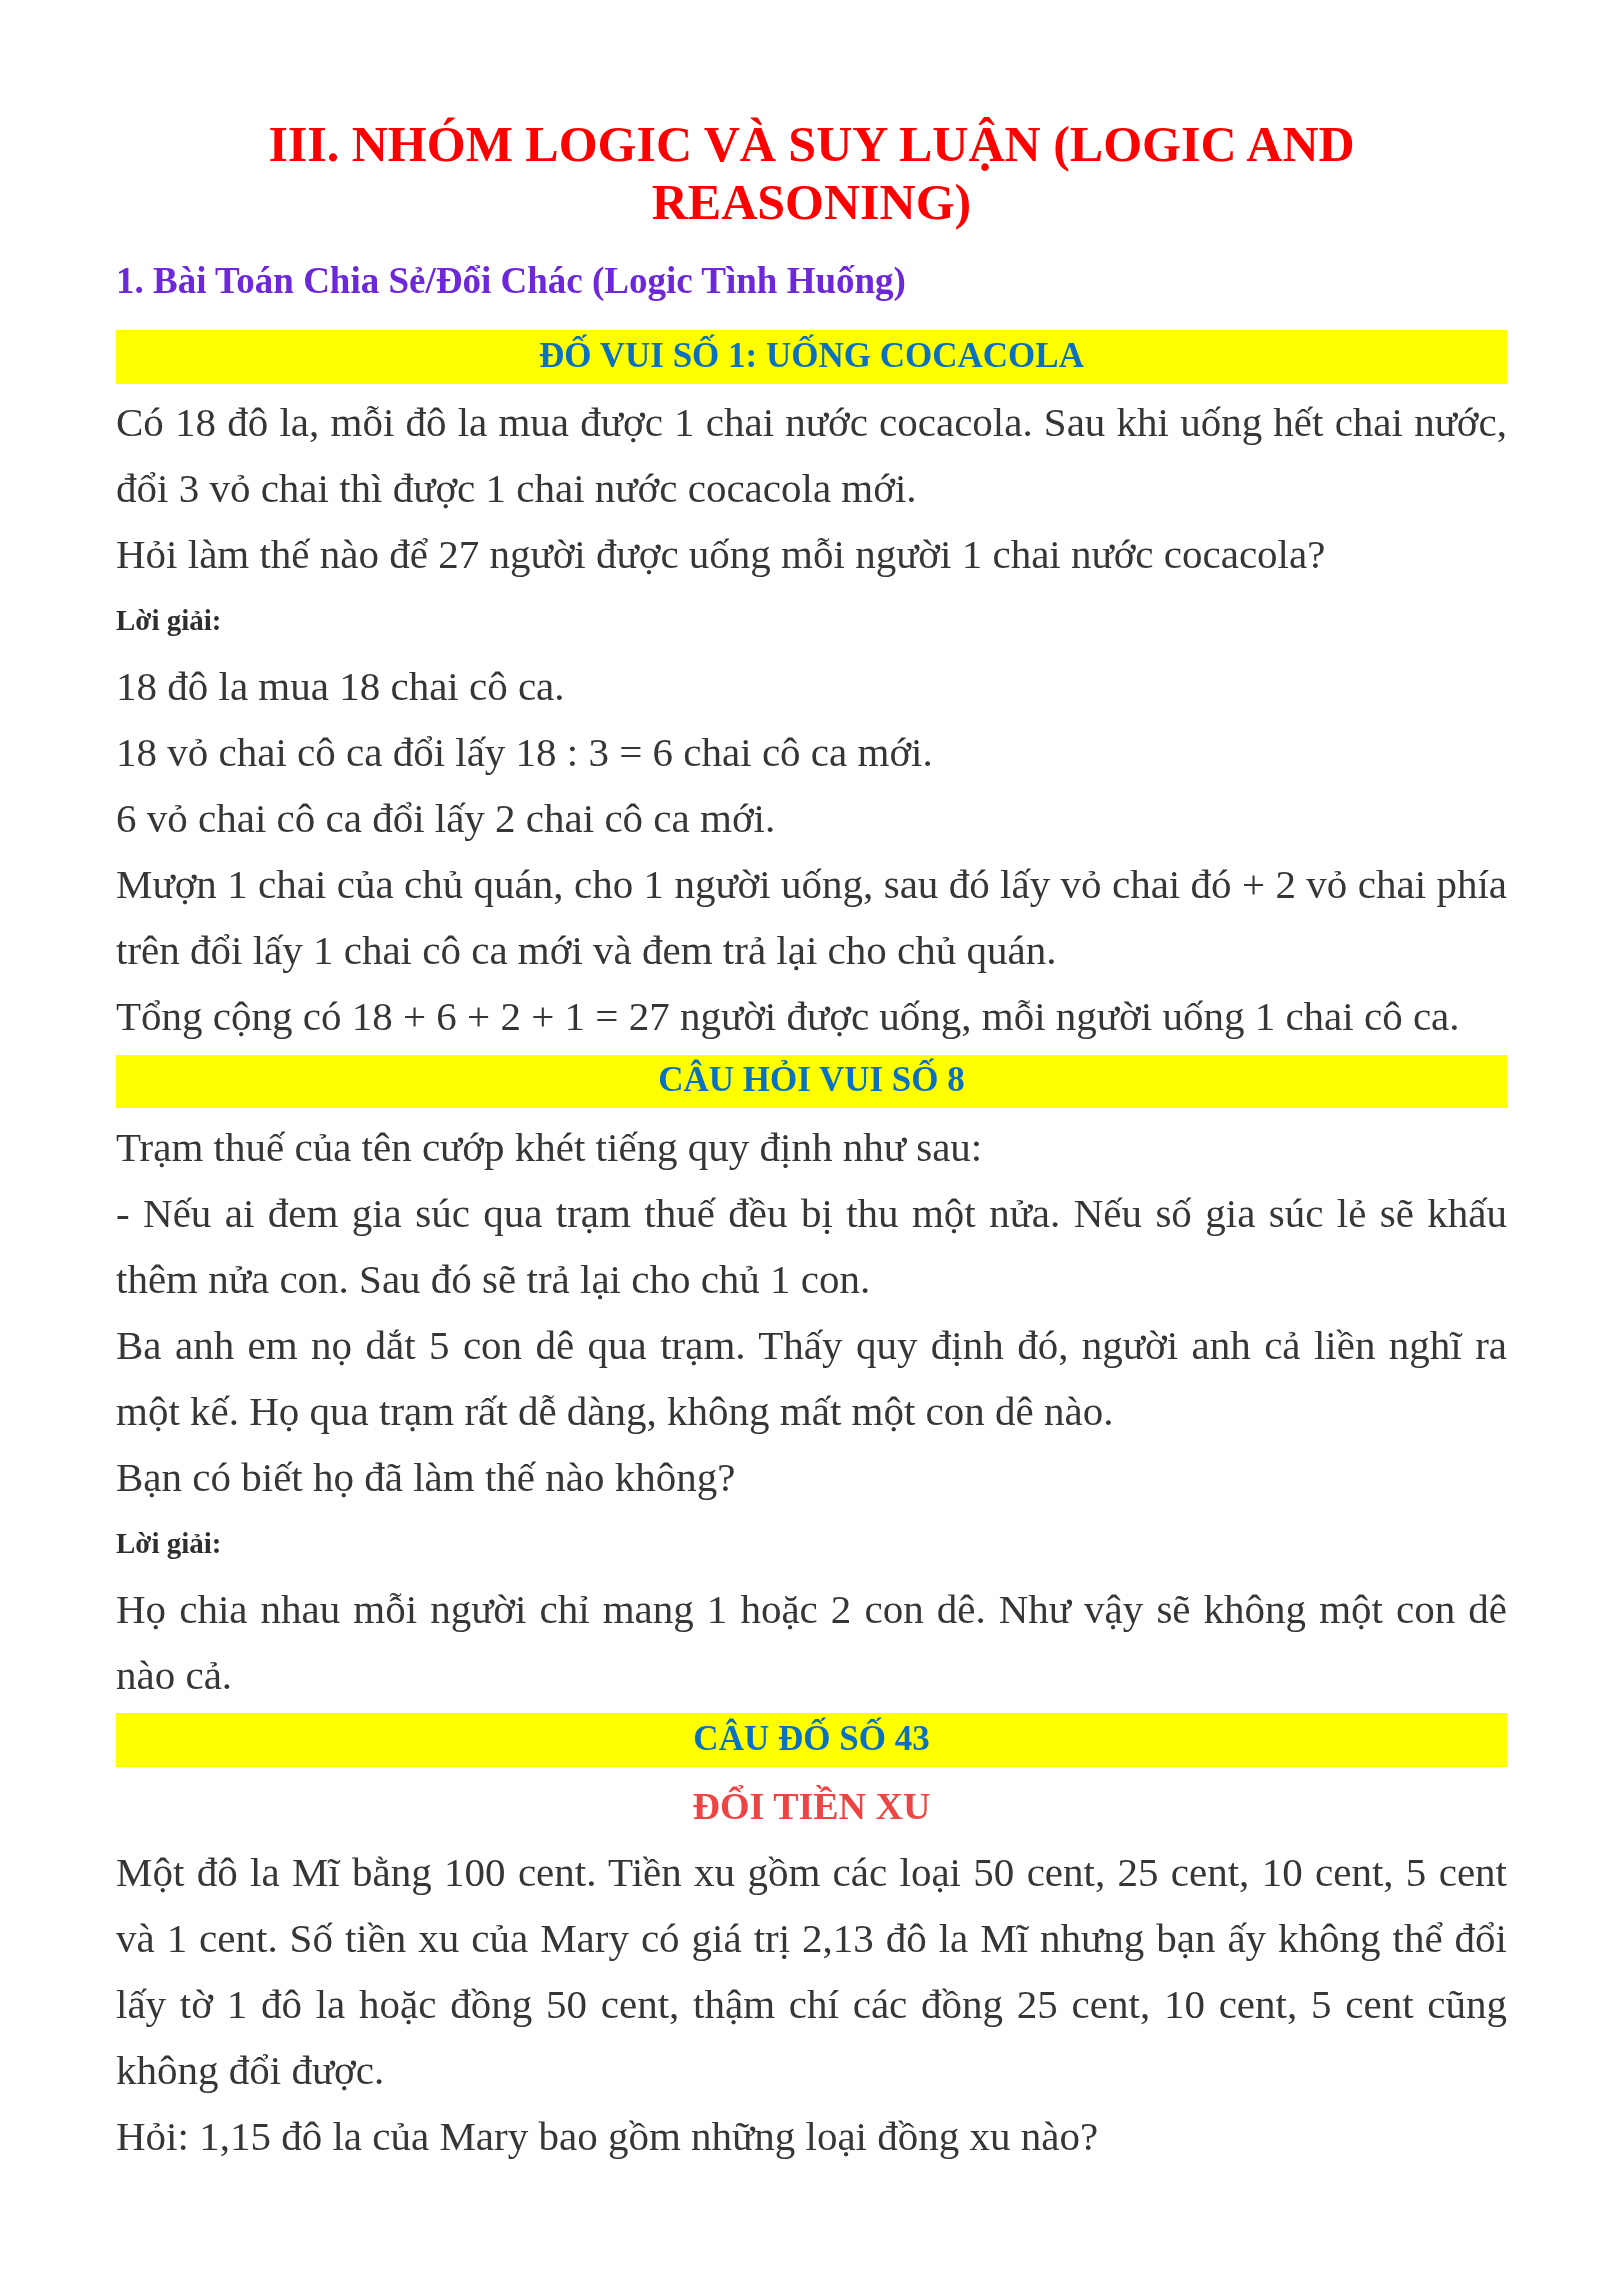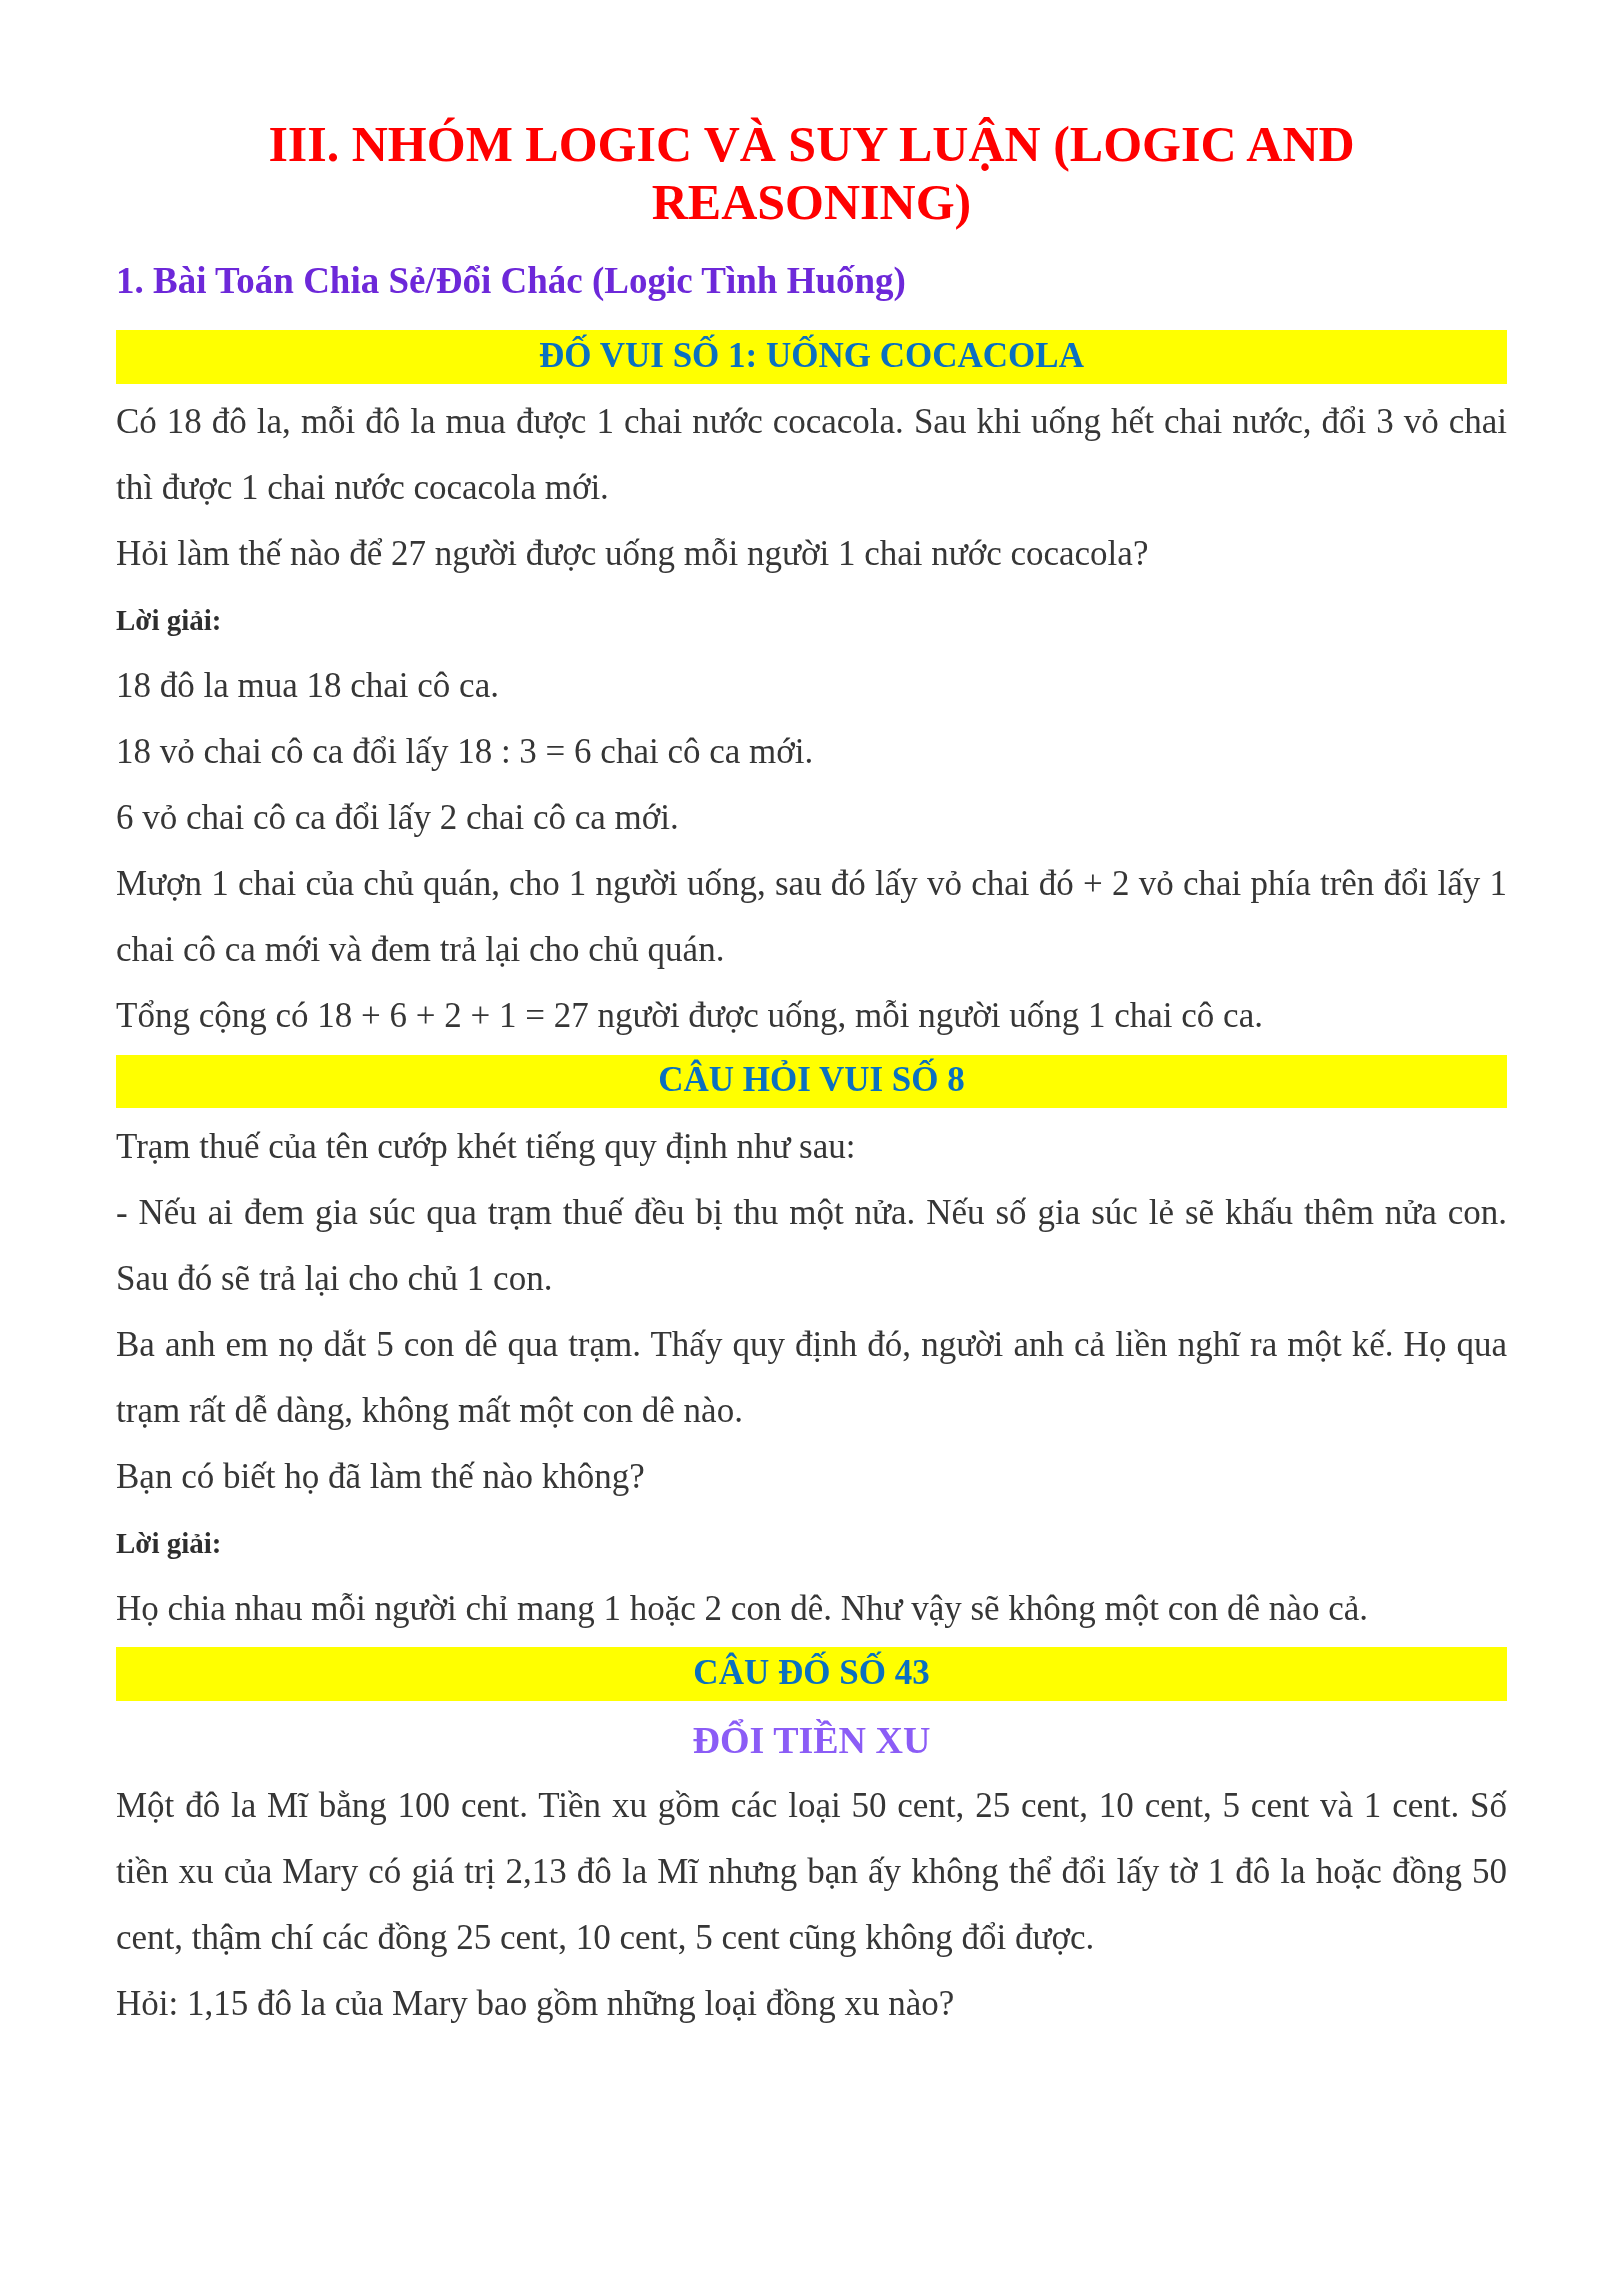--- a/index.html
+++ b/index.html
@@ -38,29 +38,29 @@
     background: #ffff00;
     color: #0a70c0;
     font-weight: bold;
     font-size: 35px;
     line-height: 1.0;
     text-align: center;
     padding: 7.9px 0 11px 0;
     margin: 5.5px 0 5.5px 0;
   }
   .sub-blue {
-    color: #8b5cf6;
+    color: #ef4444;
     font-weight: bold;
     font-size: 38px;
     line-height: 66px;
     text-align: center;
     margin: 0;
   }
   p.body {
-    font-size: 35px;
+    font-size: 41px;
     line-height: 66px;
     margin: 0;
     text-align: justify;
   }
   p.label {
     font-size: 29px;
     line-height: 66px;
     margin: 0;
     font-weight: bold;
     color: #2e2e2e;

